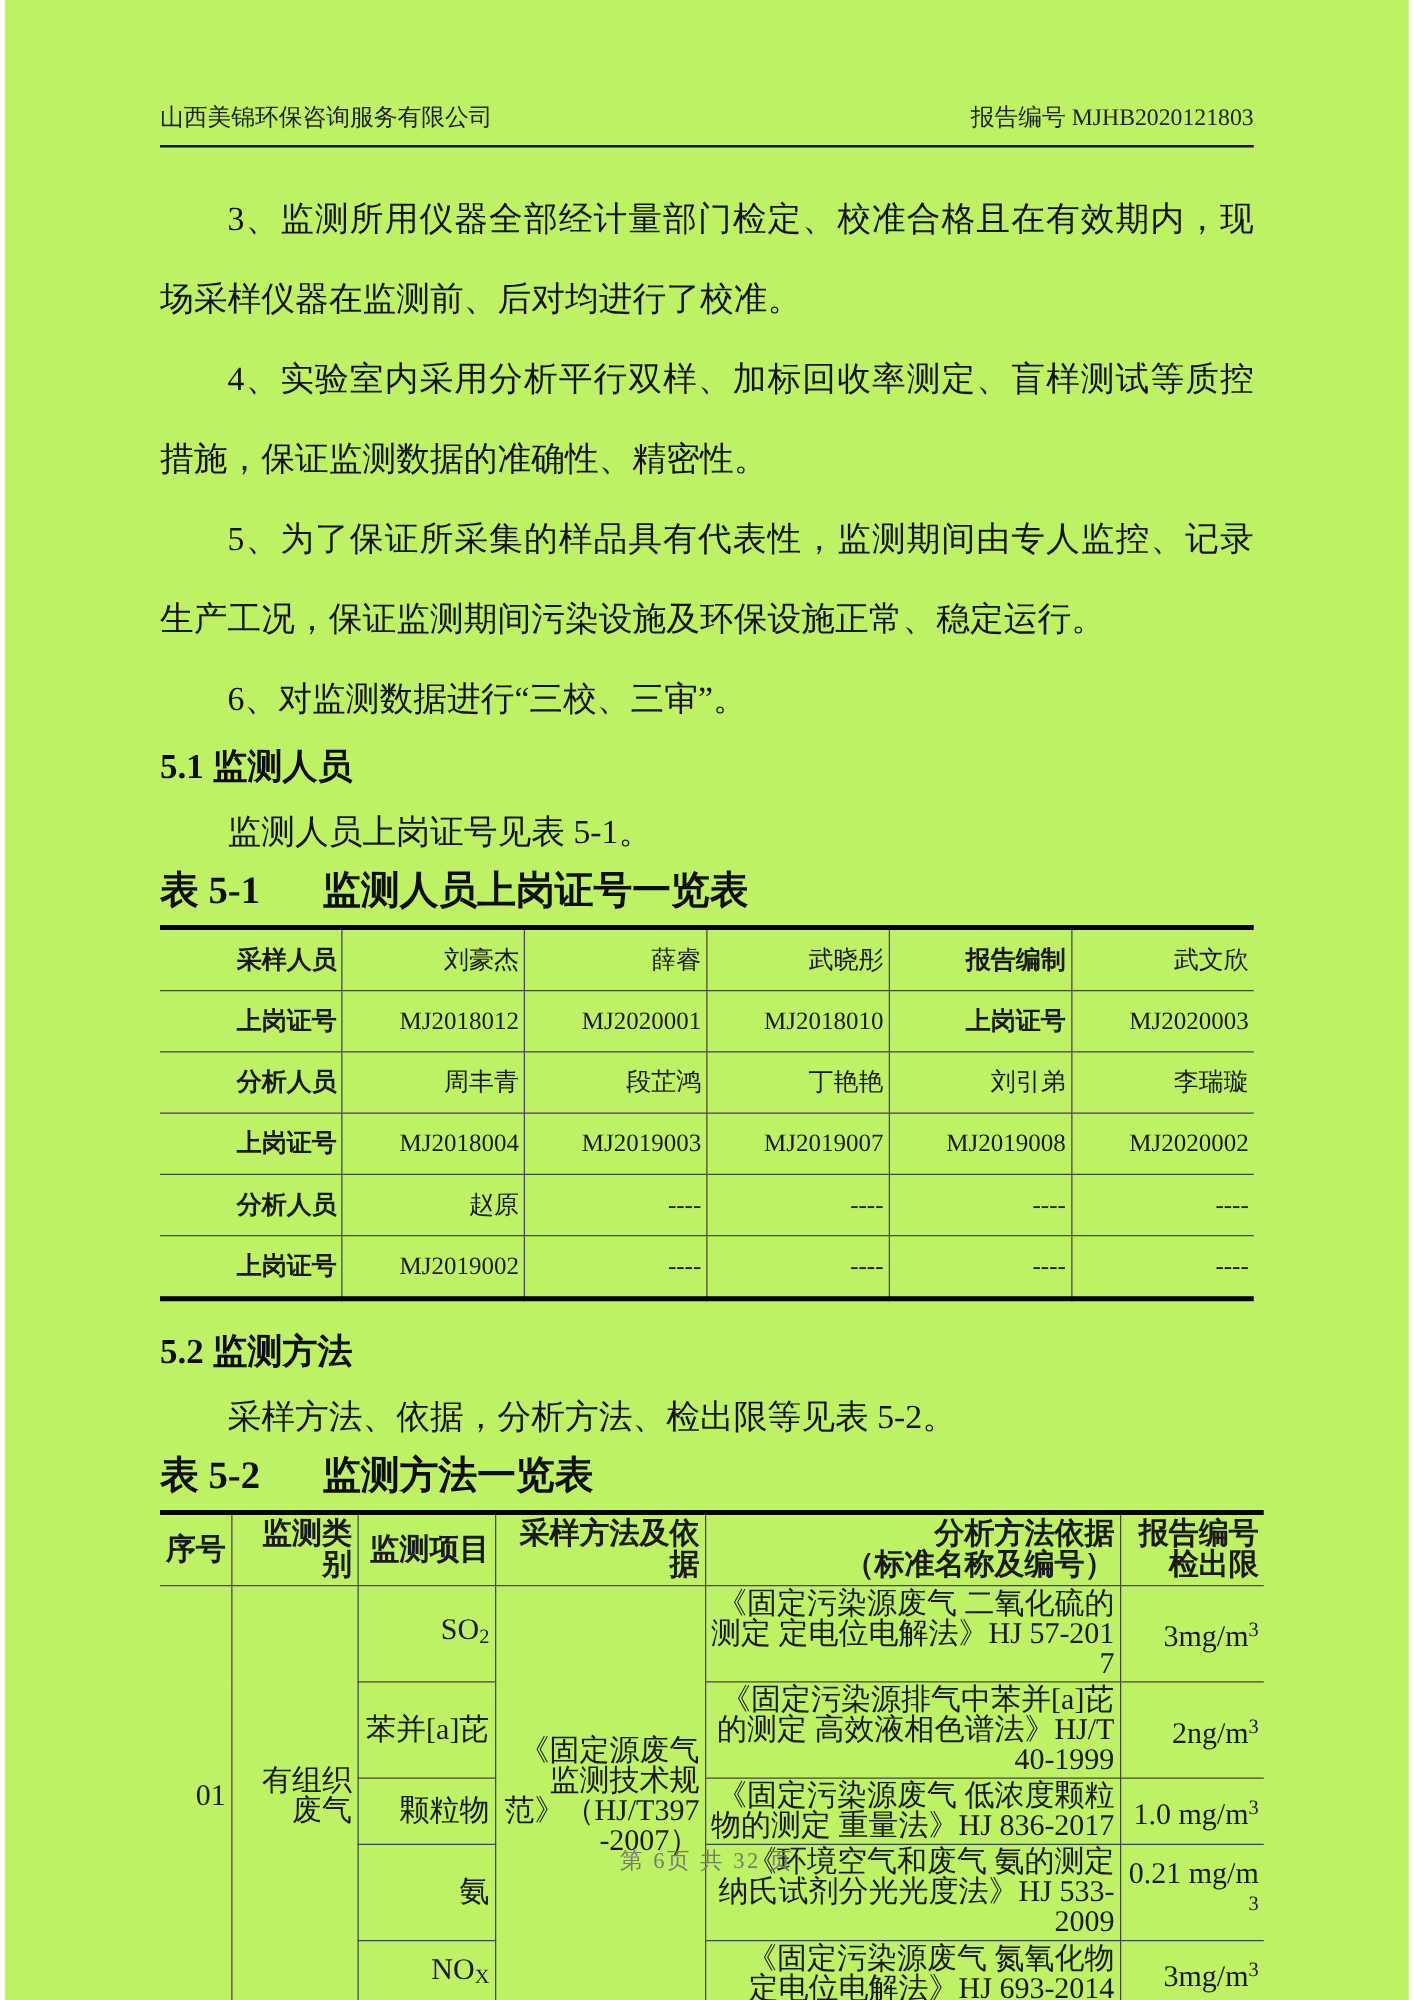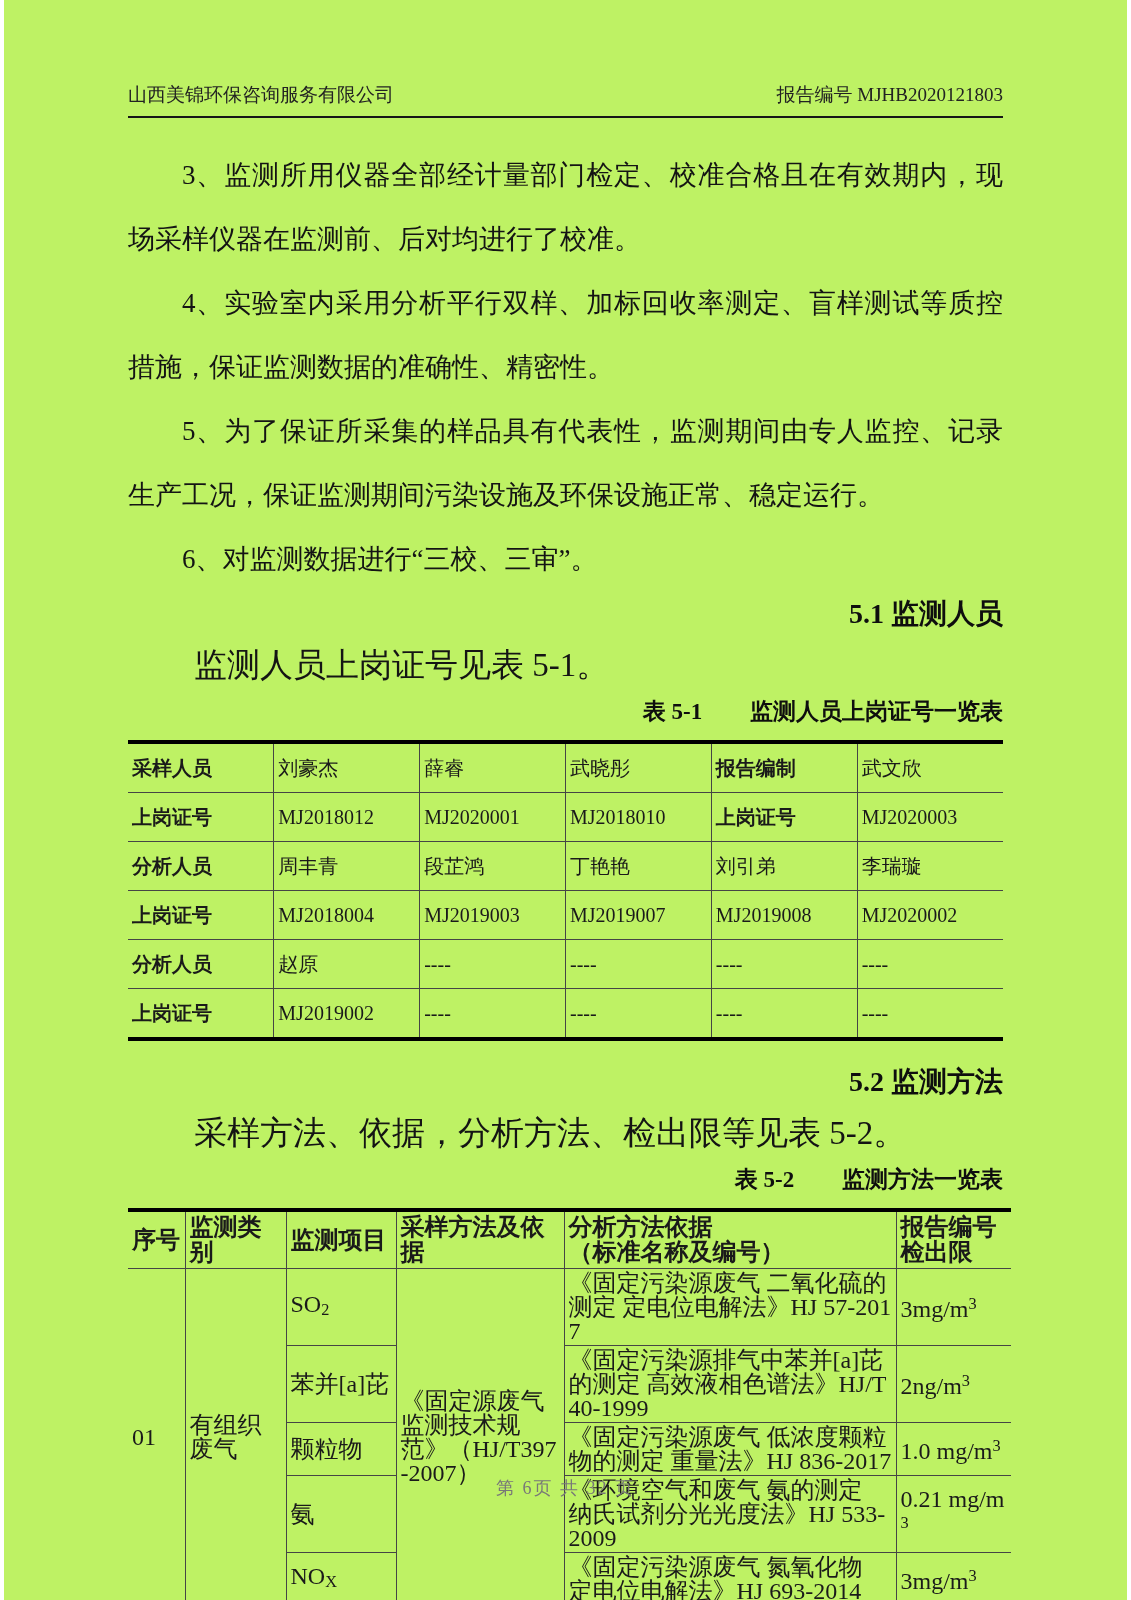--- a/index.html
+++ b/index.html
@@ -35,51 +35,50 @@
     text-indent:2em;
     text-align:justify;
     color:#141414;
   }
   h2.section {
     font-size:28px;
     line-height:34px;
     margin:6px 0 0 0;
     font-weight:bold;
     color:#0e0e0e;
-    text-align:right;
   }
   p.intro {
     margin:9px 0 0 0;
-    font-size:33px;
+    font-size:27px;
     line-height:50px;
     text-indent:2em;
     color:#141414;
   }
   .caption {
-    text-align:right;
+    text-align:left;
     font-weight:bold;
-    font-size:23px;
+    font-size:31px;
     line-height:30px;
     margin:7px 0 13px 0;
     color:#0e0e0e;
   }
   .caption .cap-label { margin-right:42px; }
   
   table.doc-table {
     width:100%;
     border-collapse:collapse;
     table-layout:fixed;
     border-top:4px solid #000;
     border-bottom:4px solid #000;
     text-align:center;
   }
   table.doc-table td {
     border:1.5px solid #454545;
     vertical-align:middle;
-    text-align:left;
+    text-align:right;
     padding:2px 4px;
     word-break:break-all;
   }
   table.doc-table td:first-child { border-left:0; }
   table.doc-table td:last-child  { border-right:0; }
   table.doc-table td.b { font-weight:bold; }
   
   table.t51 { font-size:20px; }
   table.t51 td { height:44px; line-height:24px; }
   

